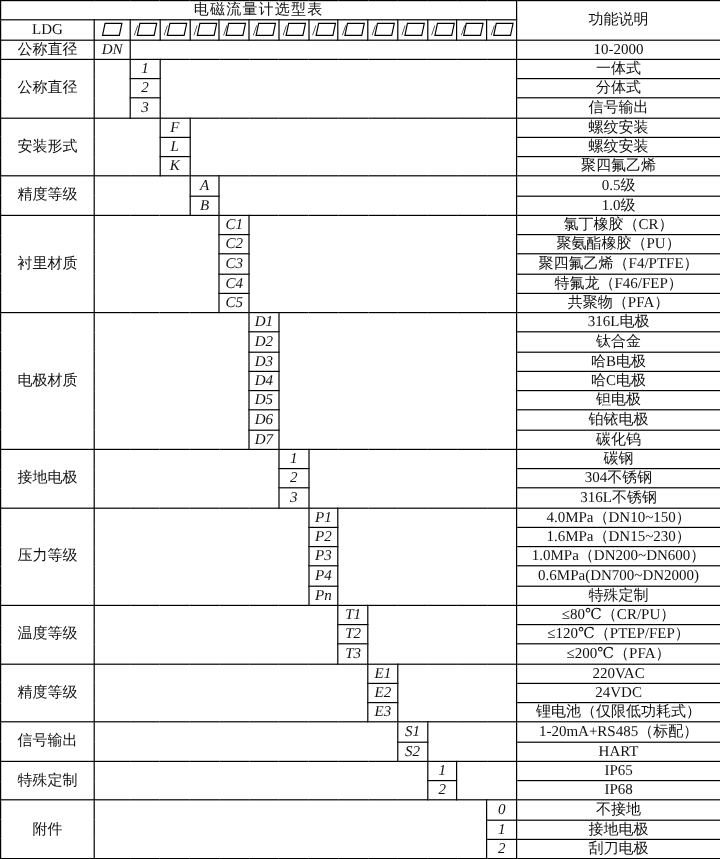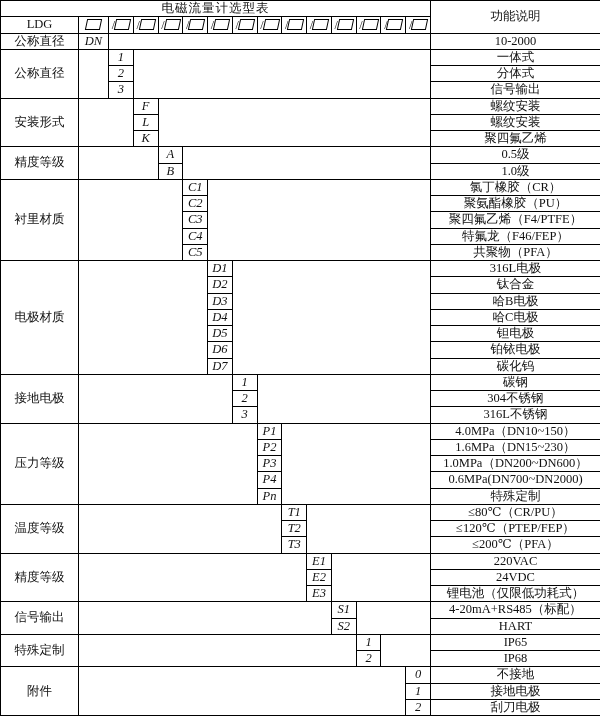--- a/index.html
+++ b/index.html
@@ -250,21 +250,21 @@
         </tr>
         <tr>
           <td class="code">E3</td>
           <td class="desc">锂电池（仅限低功耗式）</td>
         </tr>
         <tr>
           <td rowspan="2" class="cat">信号输出</td>
           <td colspan="10" rowspan="2"></td>
           <td class="code">S1</td>
           <td colspan="3" rowspan="2"></td>
-          <td class="desc">4-20mA+RS485（标配）</td>
+          <td class="desc">1-20mA+RS485（标配）</td>
         </tr>
         <tr>
           <td class="code">S2</td>
           <td class="desc">HART</td>
         </tr>
         <tr>
           <td rowspan="2" class="cat">特殊定制</td>
           <td colspan="11" rowspan="2"></td>
           <td class="code">1</td>
           <td colspan="2" rowspan="2"></td>

